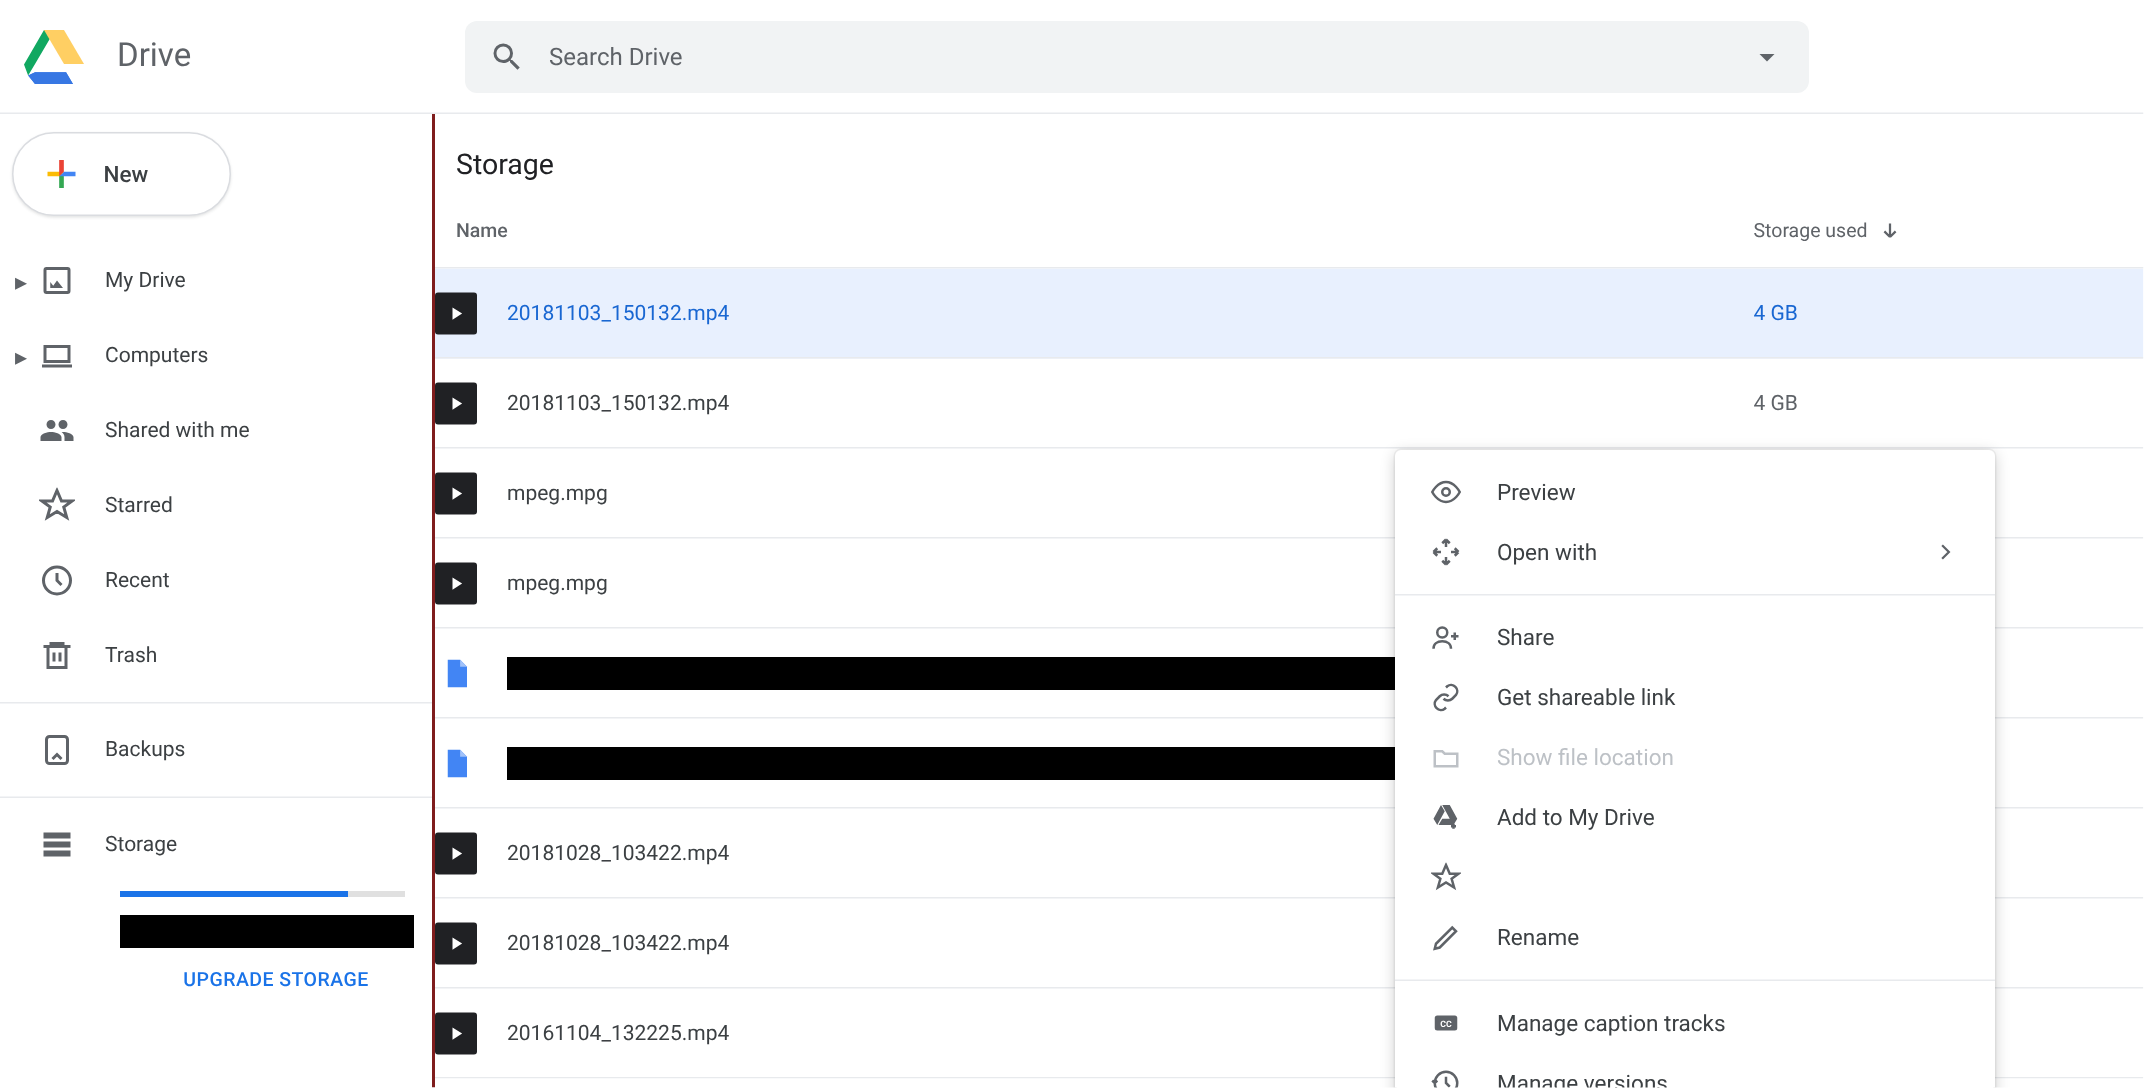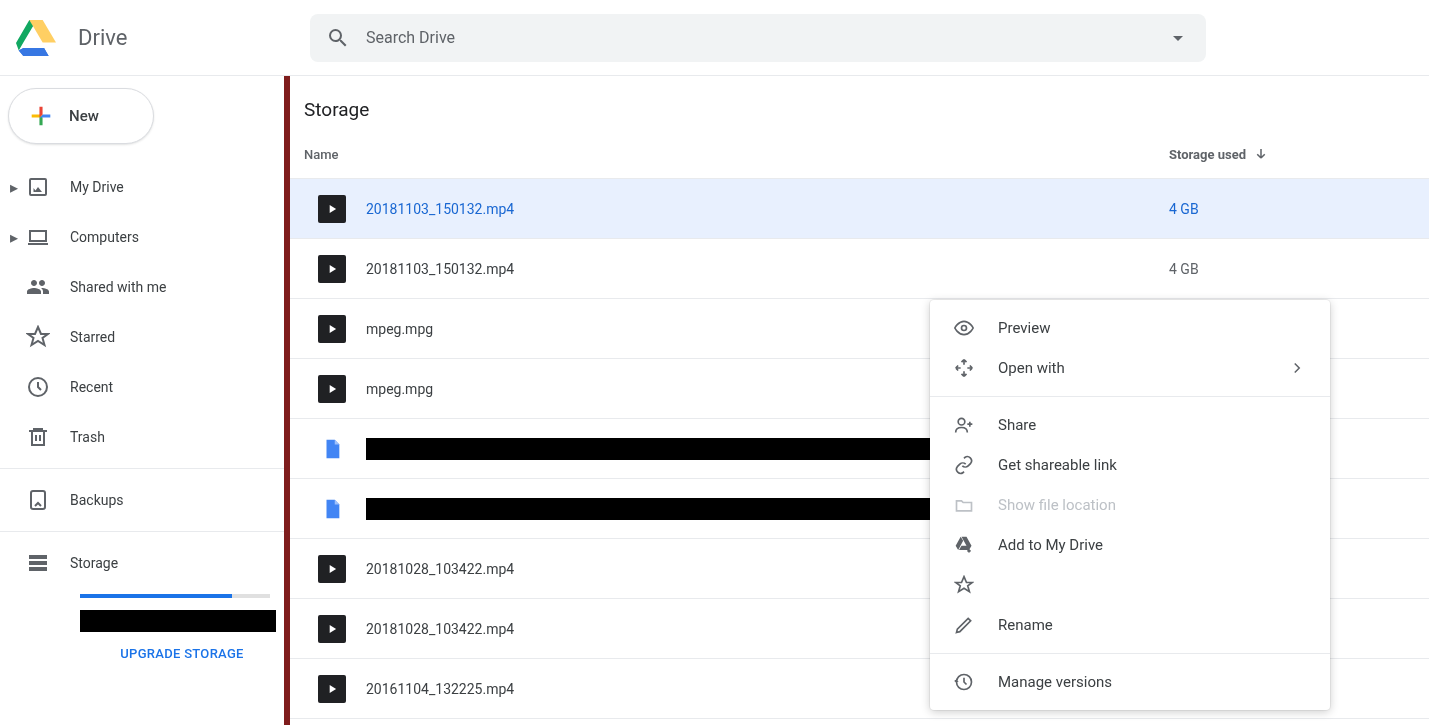--- a/index.html
+++ b/index.html
@@ -6,40 +6,40 @@
 body { background:#fff; width:1429px; height:725px; overflow:hidden; position:relative; }
 .header { height:76px; display:flex; align-items:center; border-bottom:1px solid #e8eaed; }
 .logo-area { width:310px; display:flex; align-items:center; padding-left:16px; gap:10px; }
 .drive-logo { width:40px; height:36px; }
 .product-name { font-size:22px; color:#5f6368;margin-left:12px; }
 .search-bar { flex:0 0 896px; height:48px; background:#f1f3f4; border-radius:8px; display:flex; align-items:center; padding:0 16px; }
 .search-bar input { flex:1; border:none; background:transparent; font-size:16px; color:#3c4043; outline:none; margin-left:16px; }
 .search-bar input::placeholder { color:#5f6368; }
 .search-caret { color:#5f6368; fill:#5f6368; }
 .main { display:flex; height:calc(725px - 76px); }
-.sidebar { width:290px; border-right:6px solid #7f1d1d; padding-top:12px; display:flex; flex-direction:column; }
+.sidebar { width:290px; border-right:2px solid #7f1d1d; padding-top:12px; display:flex; flex-direction:column; }
 .new-btn { width:146px; height:56px; margin-left:8px; border-radius:28px; border:1px solid #dadce0; background:#fff; display:flex; align-items:center; padding-left:18px; gap:14px; box-shadow:0 1px 2px rgba(60,64,67,0.15); cursor:pointer; font-size:15px; color:#3c4043; font-weight:500; }
 .nav { margin-top:18px; }
 .nav-item { display:flex; align-items:center; height:50px; padding-left:6px; color:#5f6368; cursor:pointer; }
 .nav-expand { width:16px; display:flex; justify-content:center; color:#5f6368; }
 .nav-icon { width:24px; height:24px; margin-left:4px; fill:#5f6368; color:#5f6368; display:flex; align-items:center; justify-content:center; }
 .nav-label { margin-left:20px; font-size:14px; color:#3c4043; }
 .divider { height:1px; background:#e8eaed; margin:6px 0; }
 .storage-section { padding-left:26px;text-align:center; }
 .storage-bar { width:190px; height:4px; background:#e0e0e0; margin-top:6px; position:relative; }
 .storage-bar-fill { height:100%; background:#1a73e8; width:80%; }
 .redact { width:196px; height:22px; background:#000; margin-top:12px; }
 .upgrade { margin-top:14px; font-size:13px; font-weight:500; color:#1a73e8; letter-spacing:0.3px; cursor:pointer; }
 .content { flex:1; position:relative; }
 .page-title { font-size:19px; color:#202124; padding:22px 0 0 14px; }
 .table-head { display:flex; align-items:center; height:48px; border-bottom:1px solid #e8eaed; margin-top:10px; padding-left:14px; }
 .col-name { flex:1; font-size:13px; font-weight:500; color:#5f6368; }
-.col-size { width:260px; font-size:13px; font-weight:700; color:#5f6368; display:flex; align-items:center; gap:6px; }
+.col-size { width:260px; font-size:13px; font-weight:400; color:#5f6368; display:flex; align-items:center; gap:6px; }
 .file-list { height:540px; overflow-y:scroll; }
-.row { display:flex; align-items:center; height:60px; border-bottom:1px solid #e8eaed; padding-left:28px; }
+.row { display:flex; align-items:center; height:60px; border-bottom:1px solid #e8eaed; }
 .row.selected { background:#e8f0fe; }
 .row.selected .fname { color:#1967d2; }
 .row.selected .fsize { color:#1967d2; }
 .thumb { width:28px; height:28px; display:flex; align-items:center; justify-content:center; border-radius:2px; }
 .thumb.video { background:#202124; }
 .thumb.doc { fill:#4285f4; color:#4285f4; }
 .fname { margin-left:20px; font-size:14px; color:#3c4043; flex:1; }
 .fname.black { display:inline-block; background:#000; width:160px; height:22px; }
 .fsize { width:260px; font-size:14px; color:#5f6368; }
 .context-menu { position:absolute; left:640px; top:224px; width:400px; background:#fff; border-radius:4px; box-shadow:0 2px 10px rgba(0,0,0,0.2),0 0 0 1px rgba(0,0,0,0.05); padding:8px 0; z-index:10; }
@@ -348,20 +348,29 @@
         <span class="cm-icon">
             <svg width="20" height="20" viewBox="0 0 24 24" fill="none" stroke="#5f6368" stroke-width="2">
               <path d="M3 21l4-1L20 7l-3-3L4 17z"></path>
             </svg>
           </span>
         <span class="cm-label">Rename</span>
       </div>
       <div class="cm-div"></div>
       <div class="cm-item">
         <span class="cm-icon">
+            <svg width="20" height="20" viewBox="0 0 24 24" fill="#5f6368">
+              <rect x="3" y="6" width="18" height="12" rx="2"></rect>
+              <text x="12" y="15" font-size="7" fill="#fff" text-anchor="middle" font-weight="bold">CC</text>
+            </svg>
+          </span>
+        <span class="cm-label">Manage caption tracks</span>
+      </div>
+      <div class="cm-item">
+        <span class="cm-icon">
             <svg width="20" height="20" viewBox="0 0 24 24" fill="none" stroke="#5f6368" stroke-width="2">
               <path d="M3 12a9 9 0 109-9 9 9 0 00-9 9zM3 12l-2-2M3 12l2-2M12 7v5l3 3"></path>
             </svg>
           </span>
         <span class="cm-label">Manage versions</span>
       </div>
 
     </div>
   </div>
 </div>

